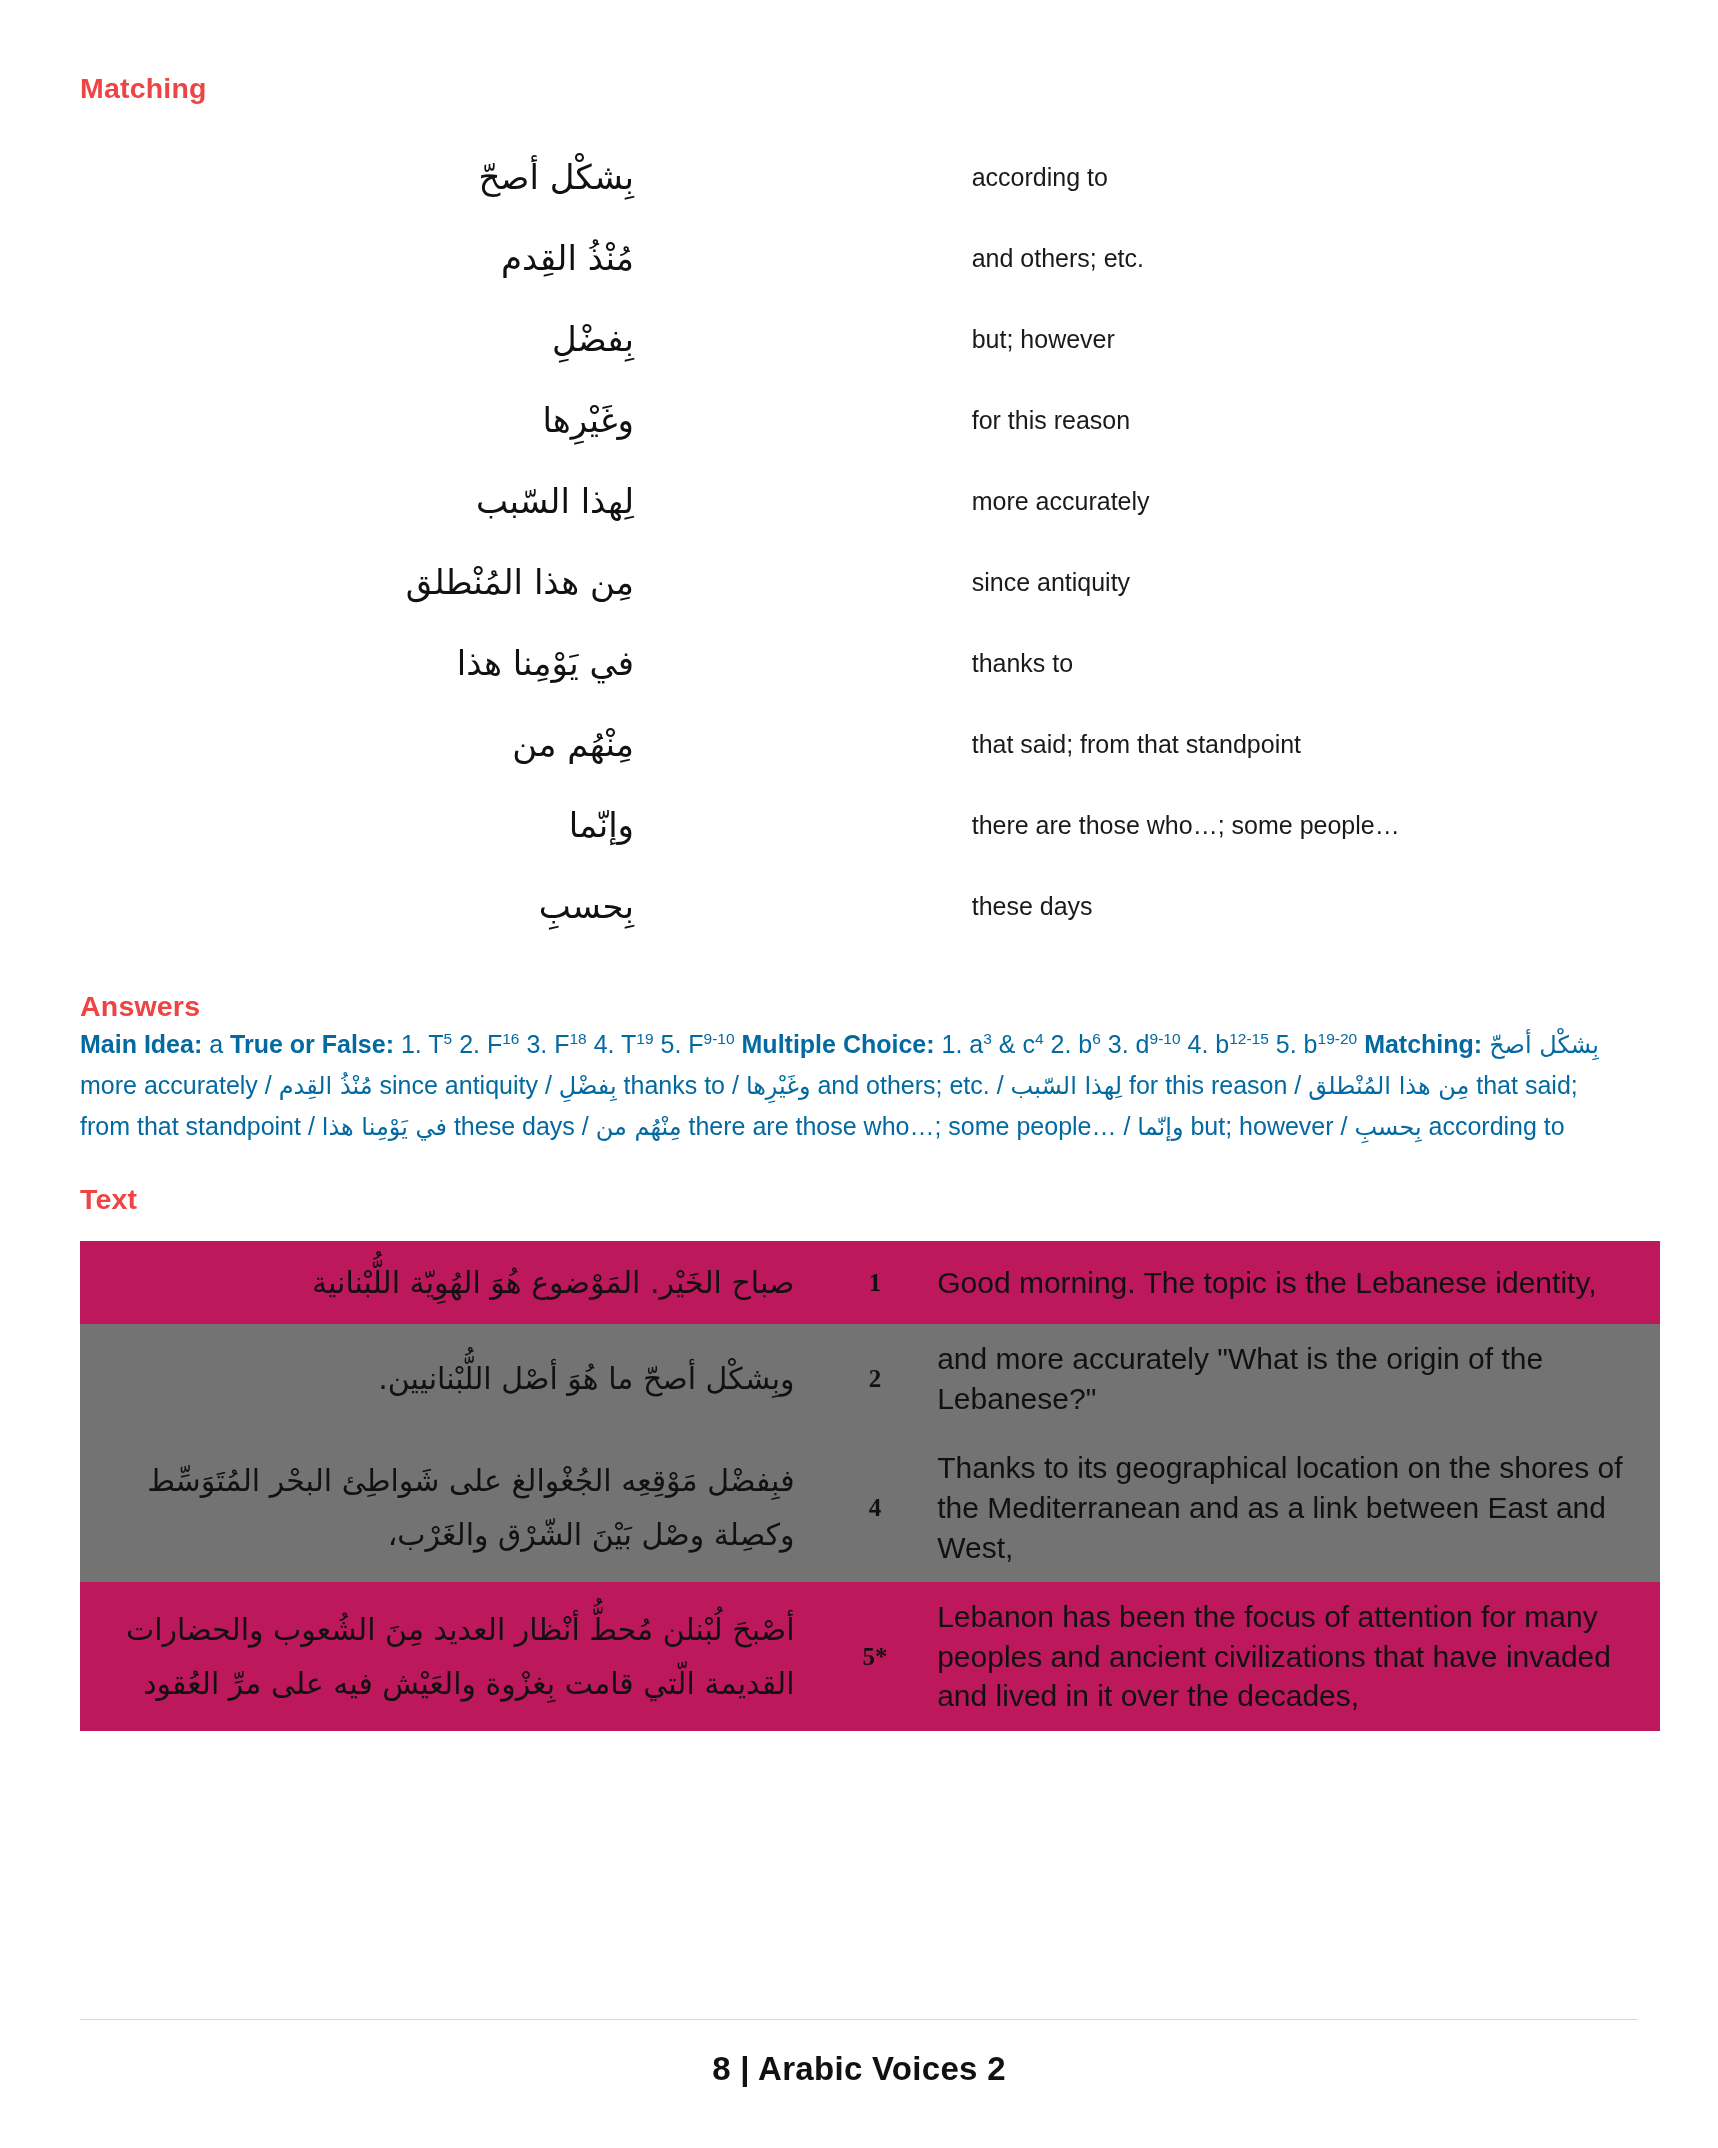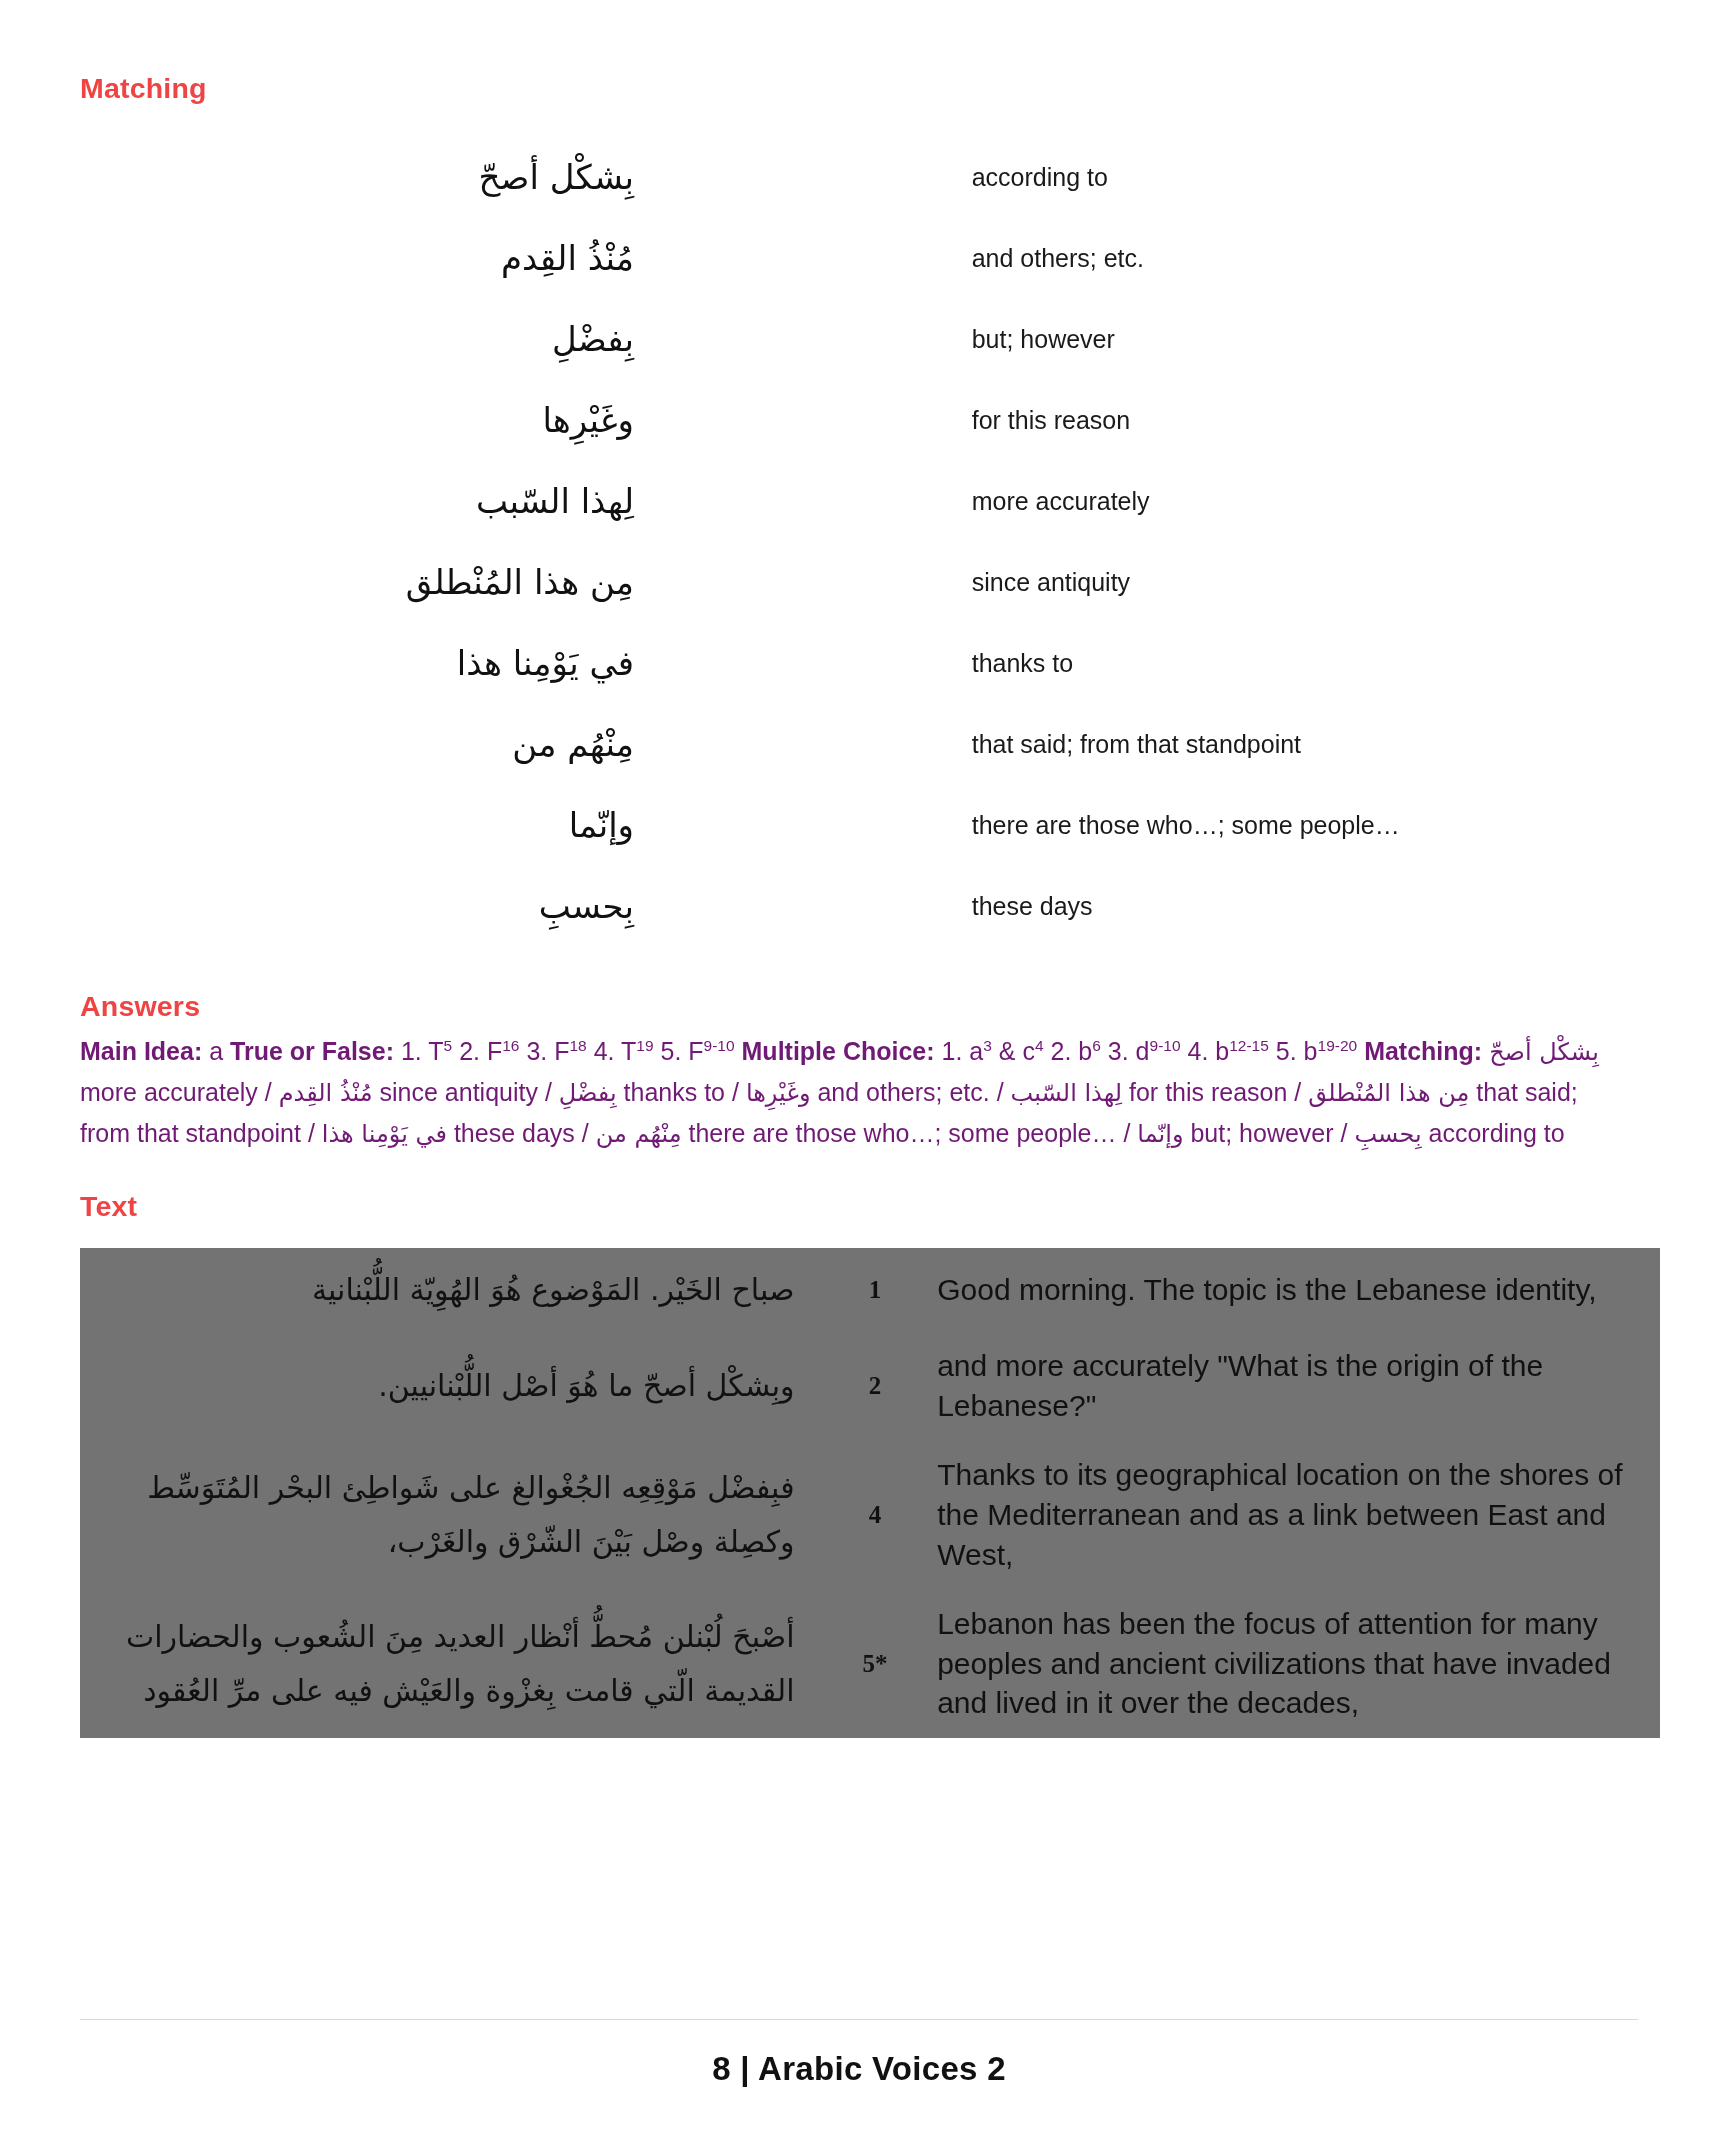--- a/index.html
+++ b/index.html
@@ -62,44 +62,44 @@
   .matching-gap { width: 331px; }
   .matching-en {
     font-size: 25px;
     color: #1a1a1a;
     line-height: 1.3;
     white-space: nowrap;
   }
 
   
   .answers-body {
-    margin-top: 8px;
+    margin-top: 1px;
     font-size: 25px;
     line-height: 1.62;
-    color: #701a75;
+    color: #0369a1;
     max-width: 1527px;
     text-align: left;
   }
   .answers-body b { font-weight: bold; }
   .ar-inline {
     font-family: "DejaVu Sans", "Liberation Serif", serif;
     direction: rtl;
     unicode-bidi: isolate;
     font-size: 24px;
   }
   sup { font-size: .62em; vertical-align: super; line-height: 0; }
 
   
   .text-table {
     margin-top: 25px;
     width: 1498px;
     border-collapse: collapse;
     table-layout: fixed;
   }
-  .text-table tr.shade { background: #737373; }
+  .text-table tr.shade { background: #be185d; }
   .text-table tr.plain { background: #737373; }
   .text-table td {
     border: none;
     padding: 0;
     vertical-align: middle;
   }
   td.col-ar {
     width: 696px;
     text-align: right;
     direction: rtl;

